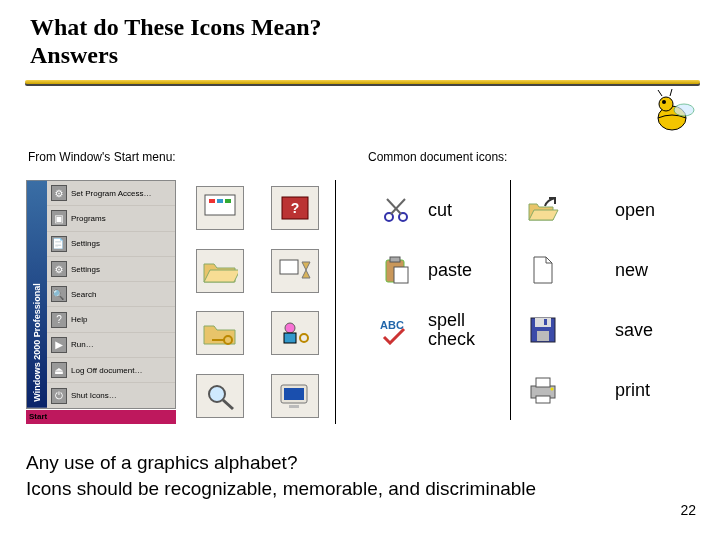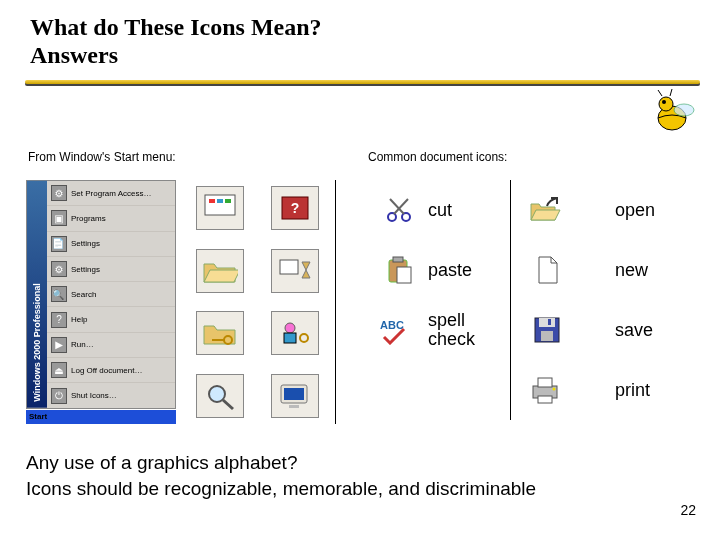--- a/index.html
+++ b/index.html
@@ -55,21 +55,21 @@
     flex: 1; display: flex; align-items: center; gap: 4px;
     padding: 0 4px; border-bottom: 1px solid #c8c4be;
   }
   .sm-item:last-child { border-bottom: none; }
   .sm-ico {
     width: 16px; height: 16px; background: #999;
     display: flex; align-items: center; justify-content: center;
     font-size: 10px; color: #fff; border: 1px solid #555;
   }
   .sm-taskbar {
-    height: 16px; background: #1d4ed8; border-top: 1px solid #fff;
+    height: 16px; background: #be185d; border-top: 1px solid #fff;
     display: flex; align-items: center; font-size: 8px; padding: 0 3px;
     font-weight: bold;
   }
   .icon-col {
     width: 72px; display: flex; flex-direction: column; justify-content: space-between;
     padding: 6px 0;
   }
   .col-sep { border-right: 1px solid #000; padding-right: 10px; }
   .bigico {
     width: 48px; height: 44px; margin: 0 auto;
@@ -87,21 +87,21 @@
   }
   .doc-row {
     height: 60px; display: flex; align-items: center;
   }
   .sep-r { border-right: 1px solid #000; }
   .doc-icon-cell { width: 56px; display:flex; align-items:center; justify-content:center; }
   .doc-label-cell { width: 86px; font-size: 18px; padding-left: 4px; line-height: 1.05; }
   .doc-label-cell2 { width: 68px; font-size: 18px; padding-left: 4px; margin-left: 40px; }
   .docico {
     width: 36px; height: 36px;
-    display: flex; align-items: center; justify-content: flex-end; text-decoration: underline;
+    display: flex; align-items: center; justify-content: center; text-decoration: underline;
   }
 
   .footer {
     position: absolute; left: 26px; right: 20px; top: 450px;
     font-size: 19px; line-height: 1.35;
   }
   .pagenum {
     position: absolute; right: 24px; bottom: 22px;
     font-size: 14px;
   }

